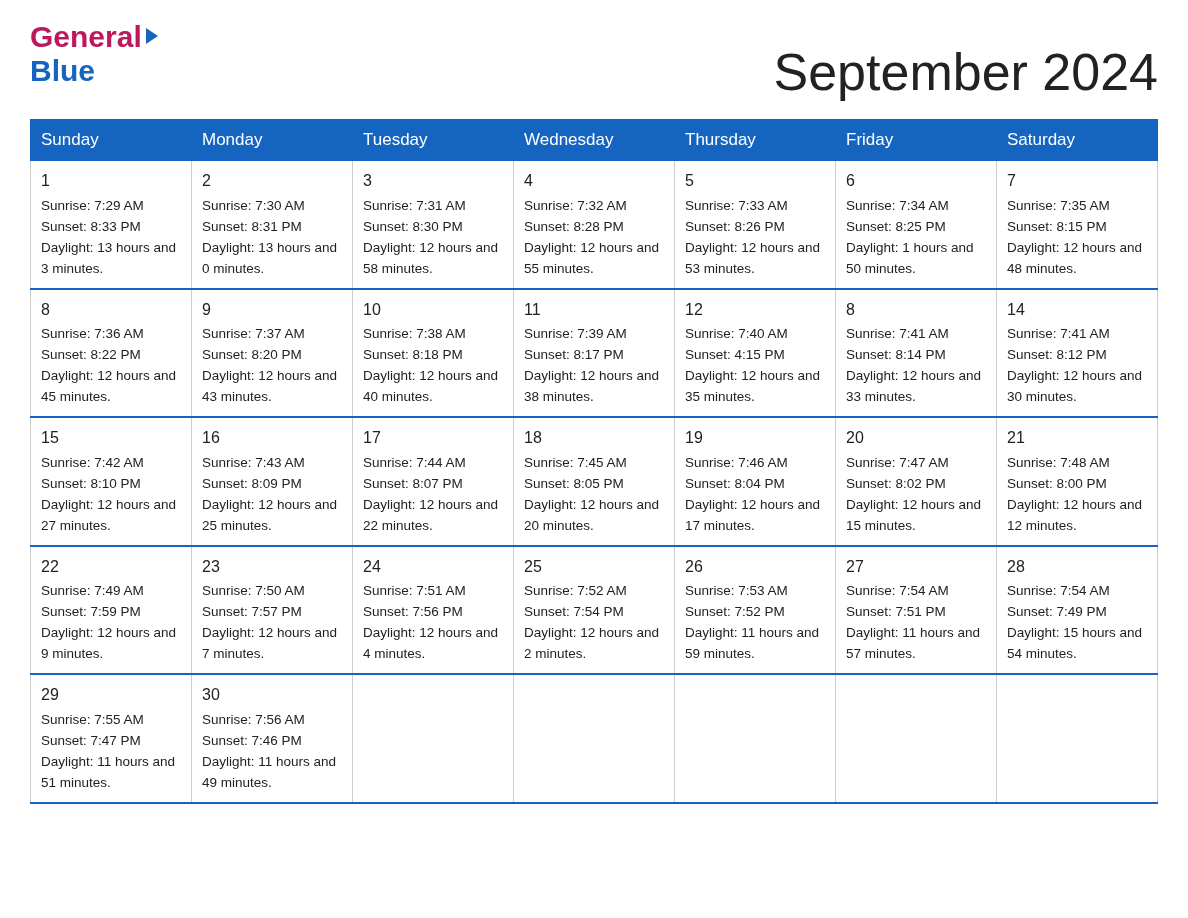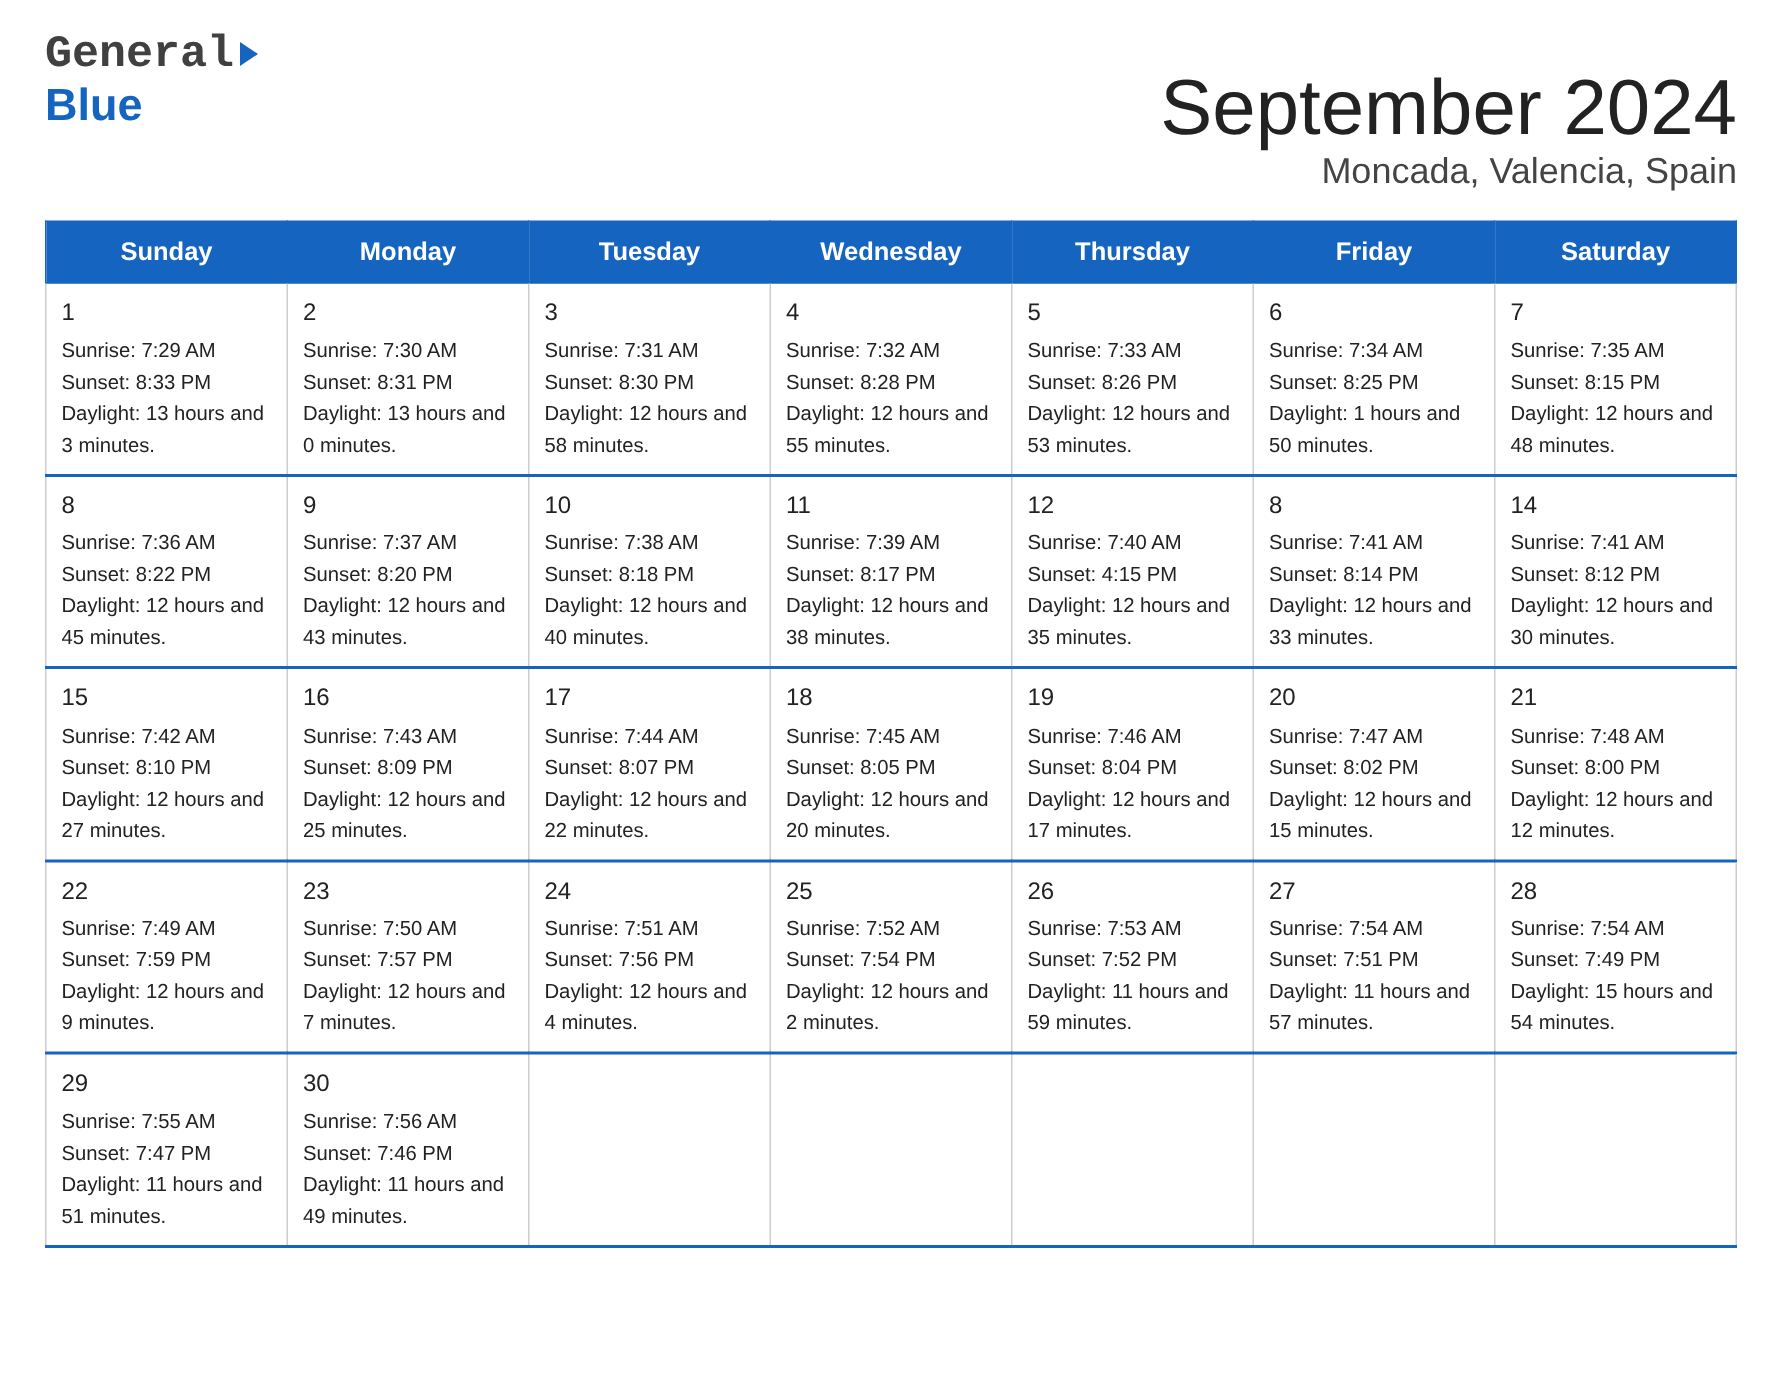--- a/index.html
+++ b/index.html
@@ -39,23 +39,23 @@
     }
     .calendar {
       width: 100%;
       border-collapse: collapse;
       border: 1px solid #bbb;
     }
     .calendar th {
       background: #1565c0;
       color: #fff;
       font-size: 17px;
-      font-weight: bold;
+      font-weight: normal;
       padding: 10px 10px;
-      text-align: center;
+      text-align: left;
       border: 1px solid #1565c0;
     }
     .calendar td {
       vertical-align: top;
       padding: 8px 10px;
       border: 1px solid #ccc;
       font-size: 13.5px;
       line-height: 1.55;
       min-width: 150px;
       width: 14.28%;
@@ -73,22 +73,21 @@
       background: #fff;
     }
     .logo-row {
       display: flex;
       align-items: center;
       gap: 2px;
     }
     .logo-general {
       font-size: 30px;
       font-weight: bold;
-      color: #404040;
-      font-family: Liberation Mono, monospace;
+      color: #be185d;
     }
     .logo-arrow {
       display: inline-block;
       width: 0;
       height: 0;
       border-left: 12px solid #1565c0;
       border-top: 8px solid transparent;
       border-bottom: 8px solid transparent;
       margin-left: 2px;
       margin-bottom: 2px;
@@ -105,21 +104,20 @@
 <div class="header">
   <div class="logo">
     <div class="logo-row">
       <span class="logo-general">General</span>
       <span class="logo-arrow"></span>
     </div>
     <span class="logo-blue">Blue</span>
   </div>
   <div class="title-block">
     <h1>September 2024</h1>
-    <h2>Moncada, Valencia, Spain</h2>
   </div>
 </div>
 
 <table class="calendar">
   <thead>
     <tr>
     <th>Sunday</th>
         <th>Monday</th>
         <th>Tuesday</th>
         <th>Wednesday</th>

